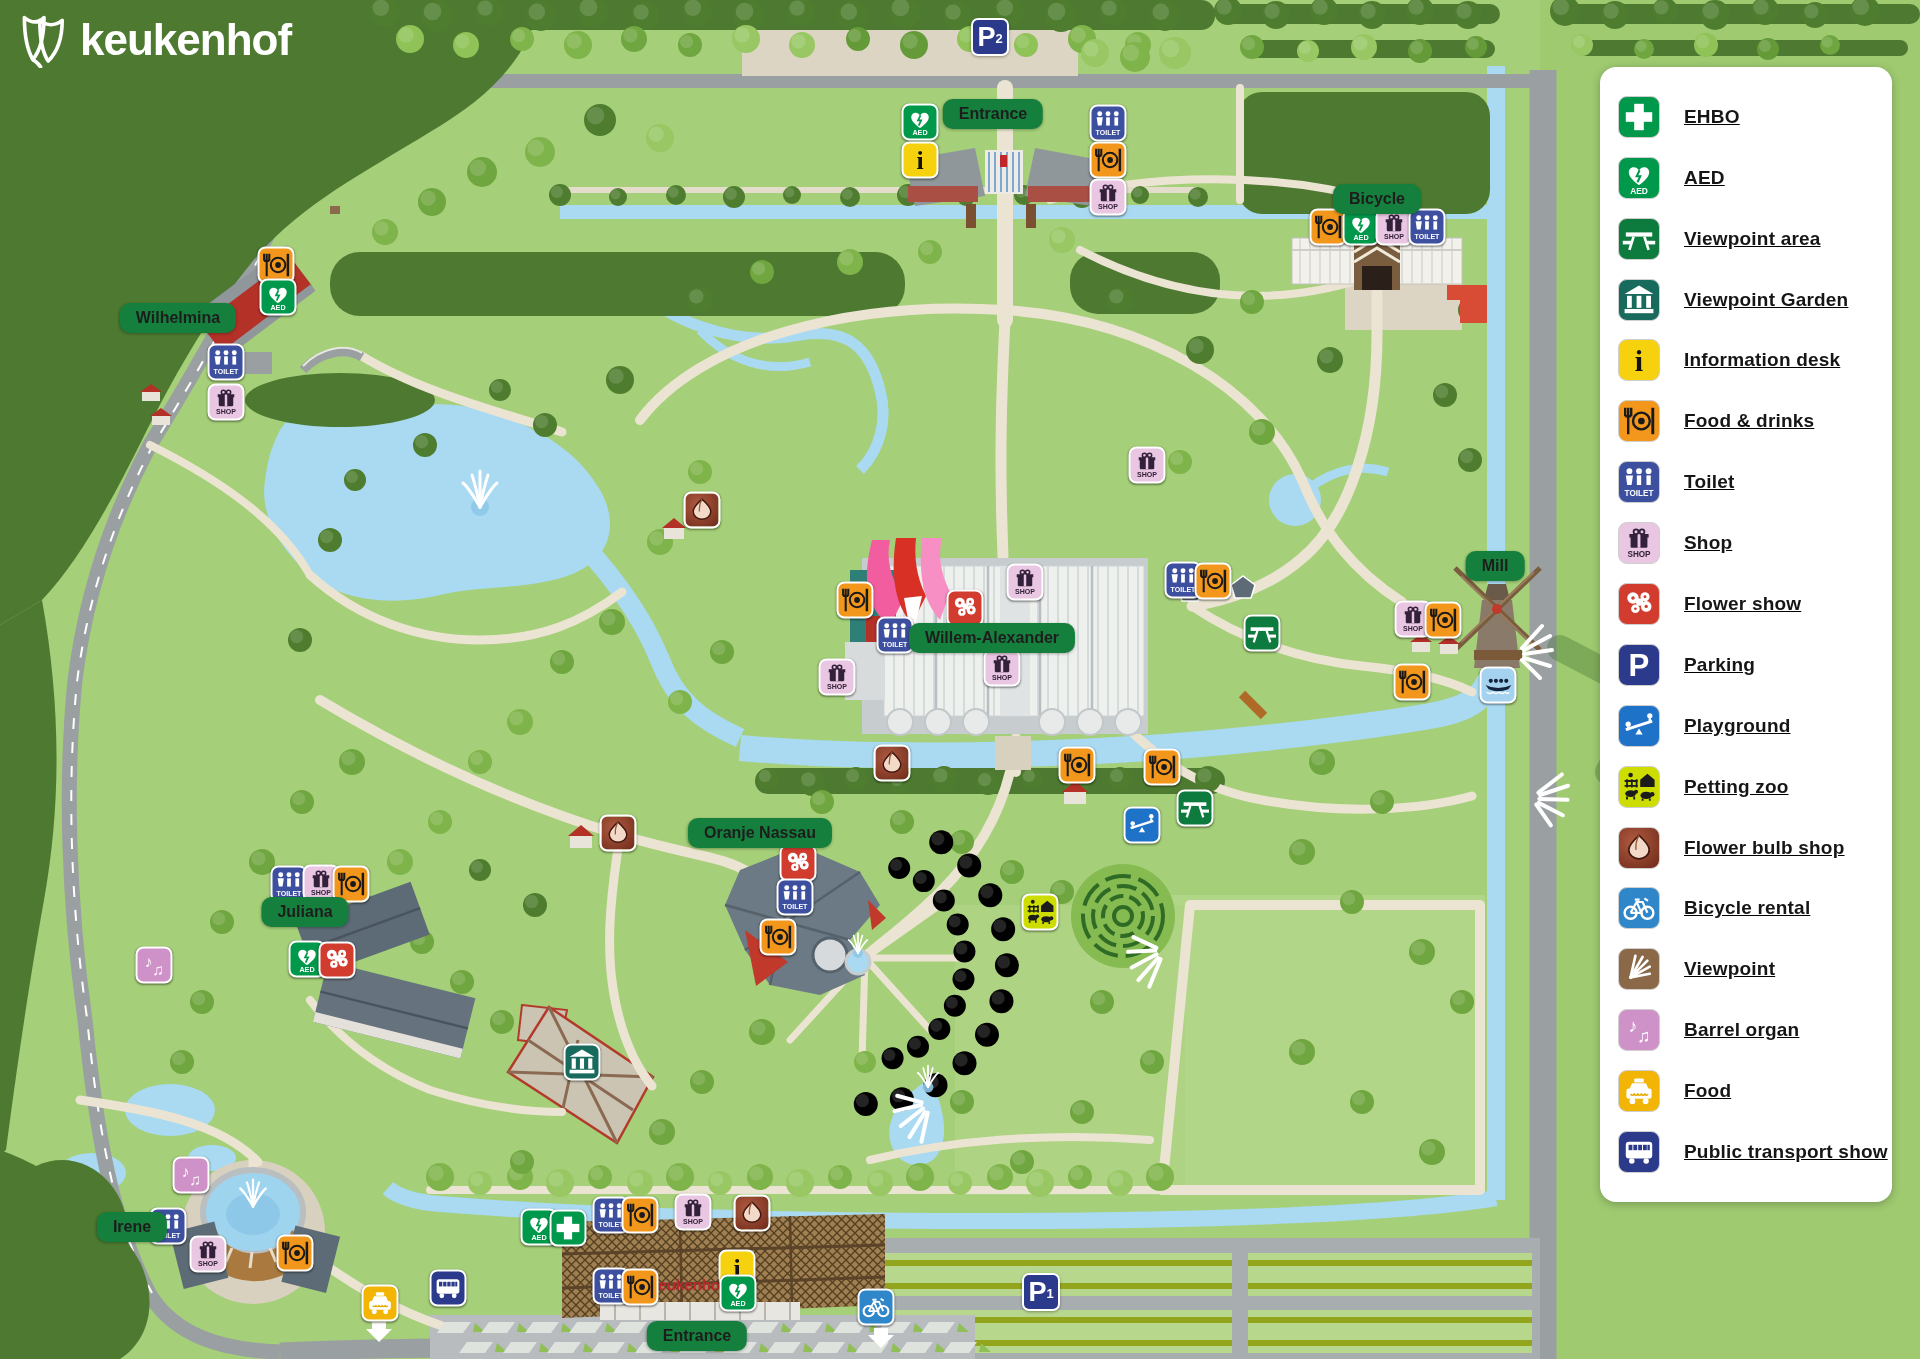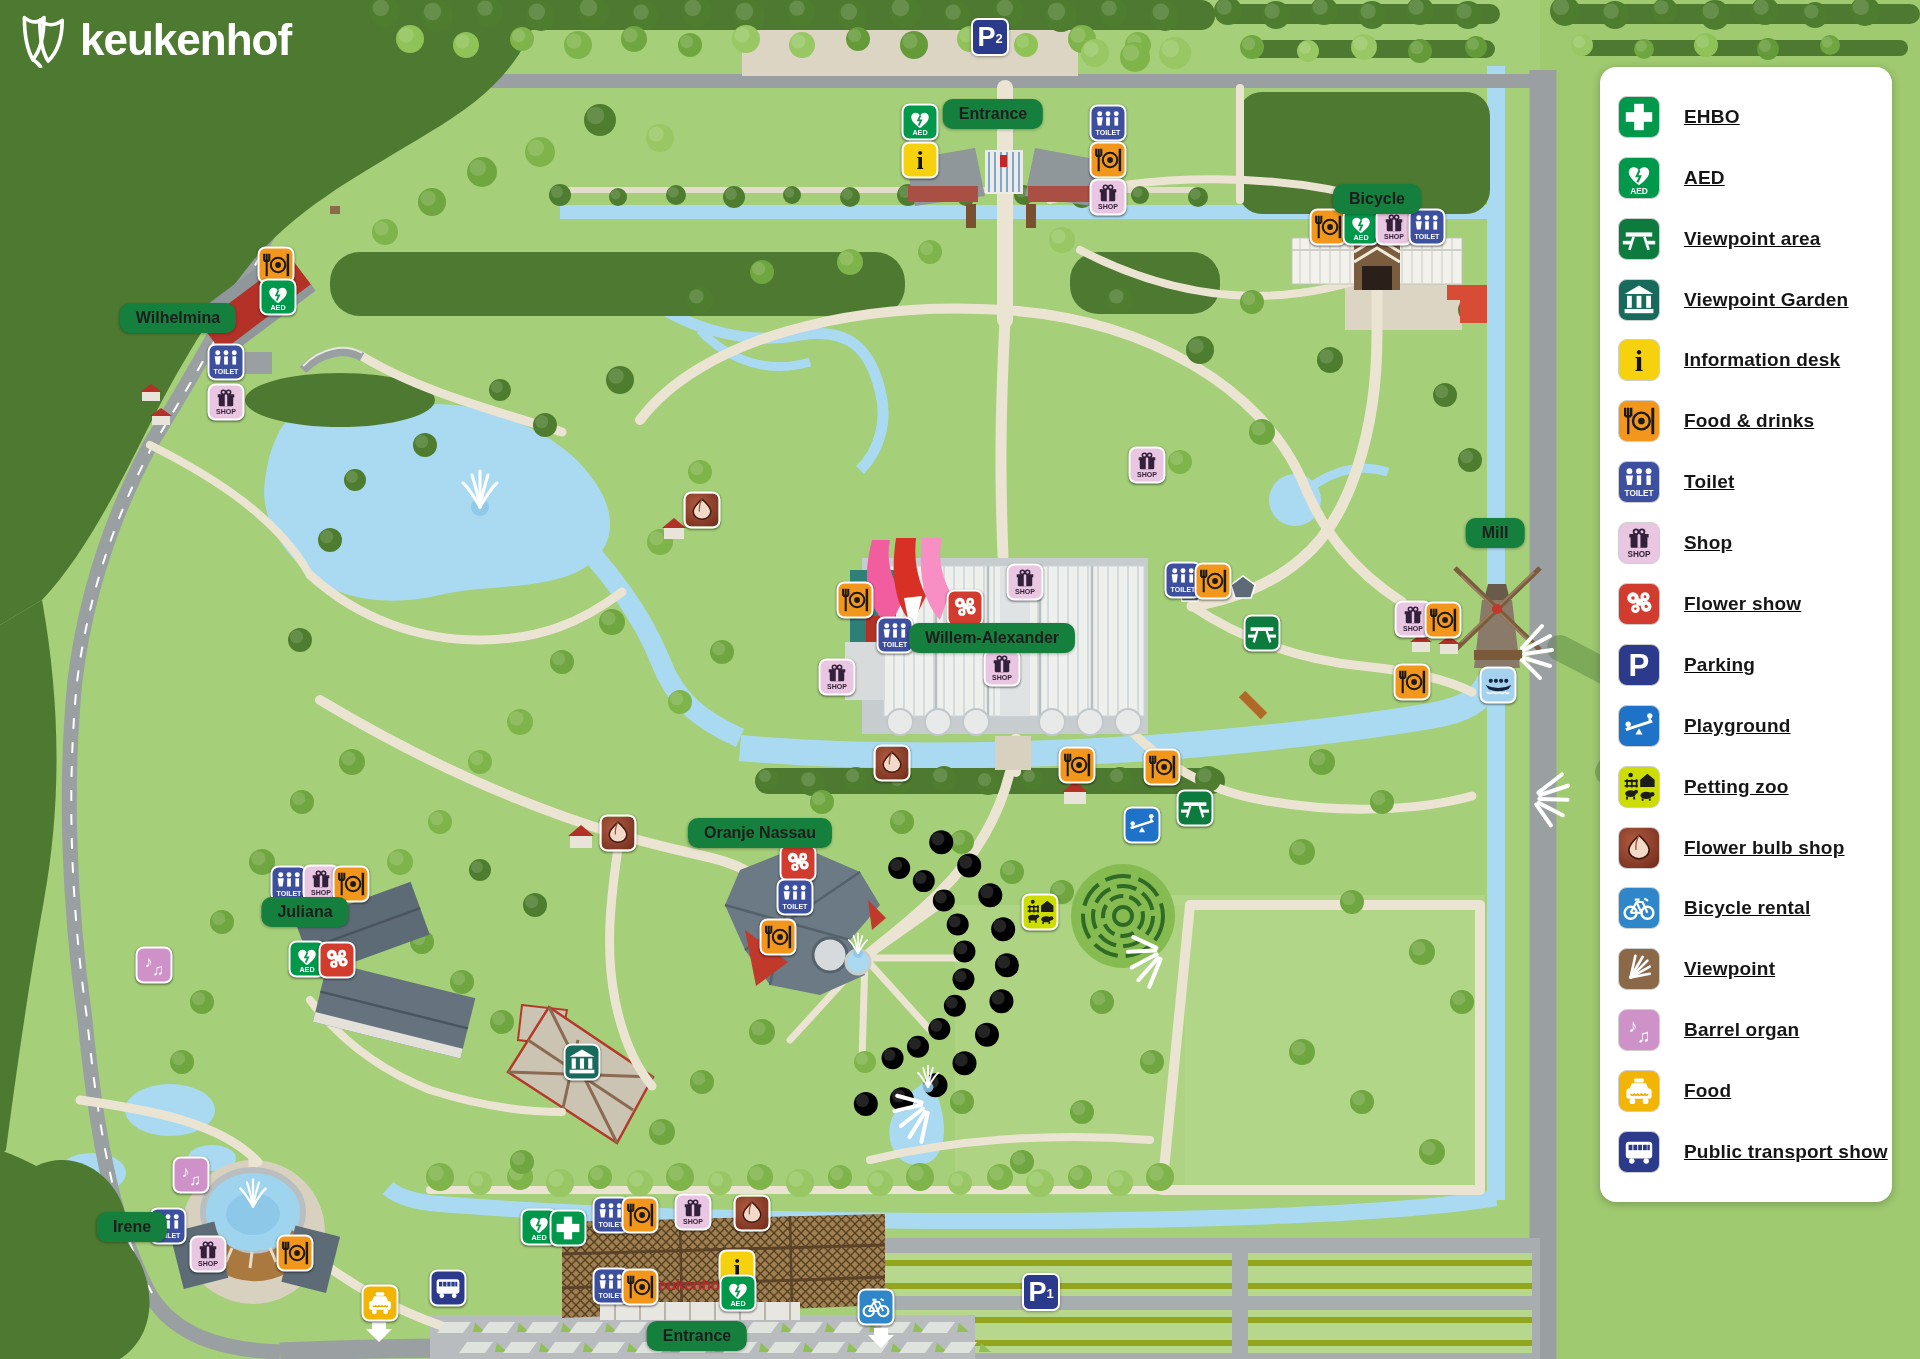--- a/index.html
+++ b/index.html
@@ -1470,21 +1470,21 @@
             <circle cx="21" cy="22.5" r="2.3" fill="#fff"></circle>
           </svg>
         </span>
         <span class="llabel">Public transport show</span>
       </div>
     </div>
 
 <div class="mlabel" style="left: 993px; top: 114px;">Entrance</div>
     <div class="mlabel" style="left: 1377px; top: 199px;">Bicycle</div>
     <div class="mlabel" style="left: 178px; top: 318px;">Wilhelmina</div>
-    <div class="mlabel" style="left: 1495px; top: 533px;">Mill</div>
+    <div class="mlabel" style="left: 1495px; top: 566px;">Mill</div>
     <div class="mlabel" style="left: 992px; top: 638px;">Willem-Alexander</div>
     <div class="mlabel" style="left: 760px; top: 833px;">Oranje Nassau</div>
     <div class="mlabel" style="left: 305px; top: 912px;">Juliana</div>
     <div class="mlabel" style="left: 132px; top: 1227px;">Irene</div>
     <div class="mlabel" style="left: 697px; top: 1336px;">Entrance</div>
     <div class="psign" style="left: 990px; top: 37px;">
       <span class="p">P</span>
       <span class="sub">2</span>
     </div>
     <div class="psign" style="left: 1041px; top: 1292px;">

